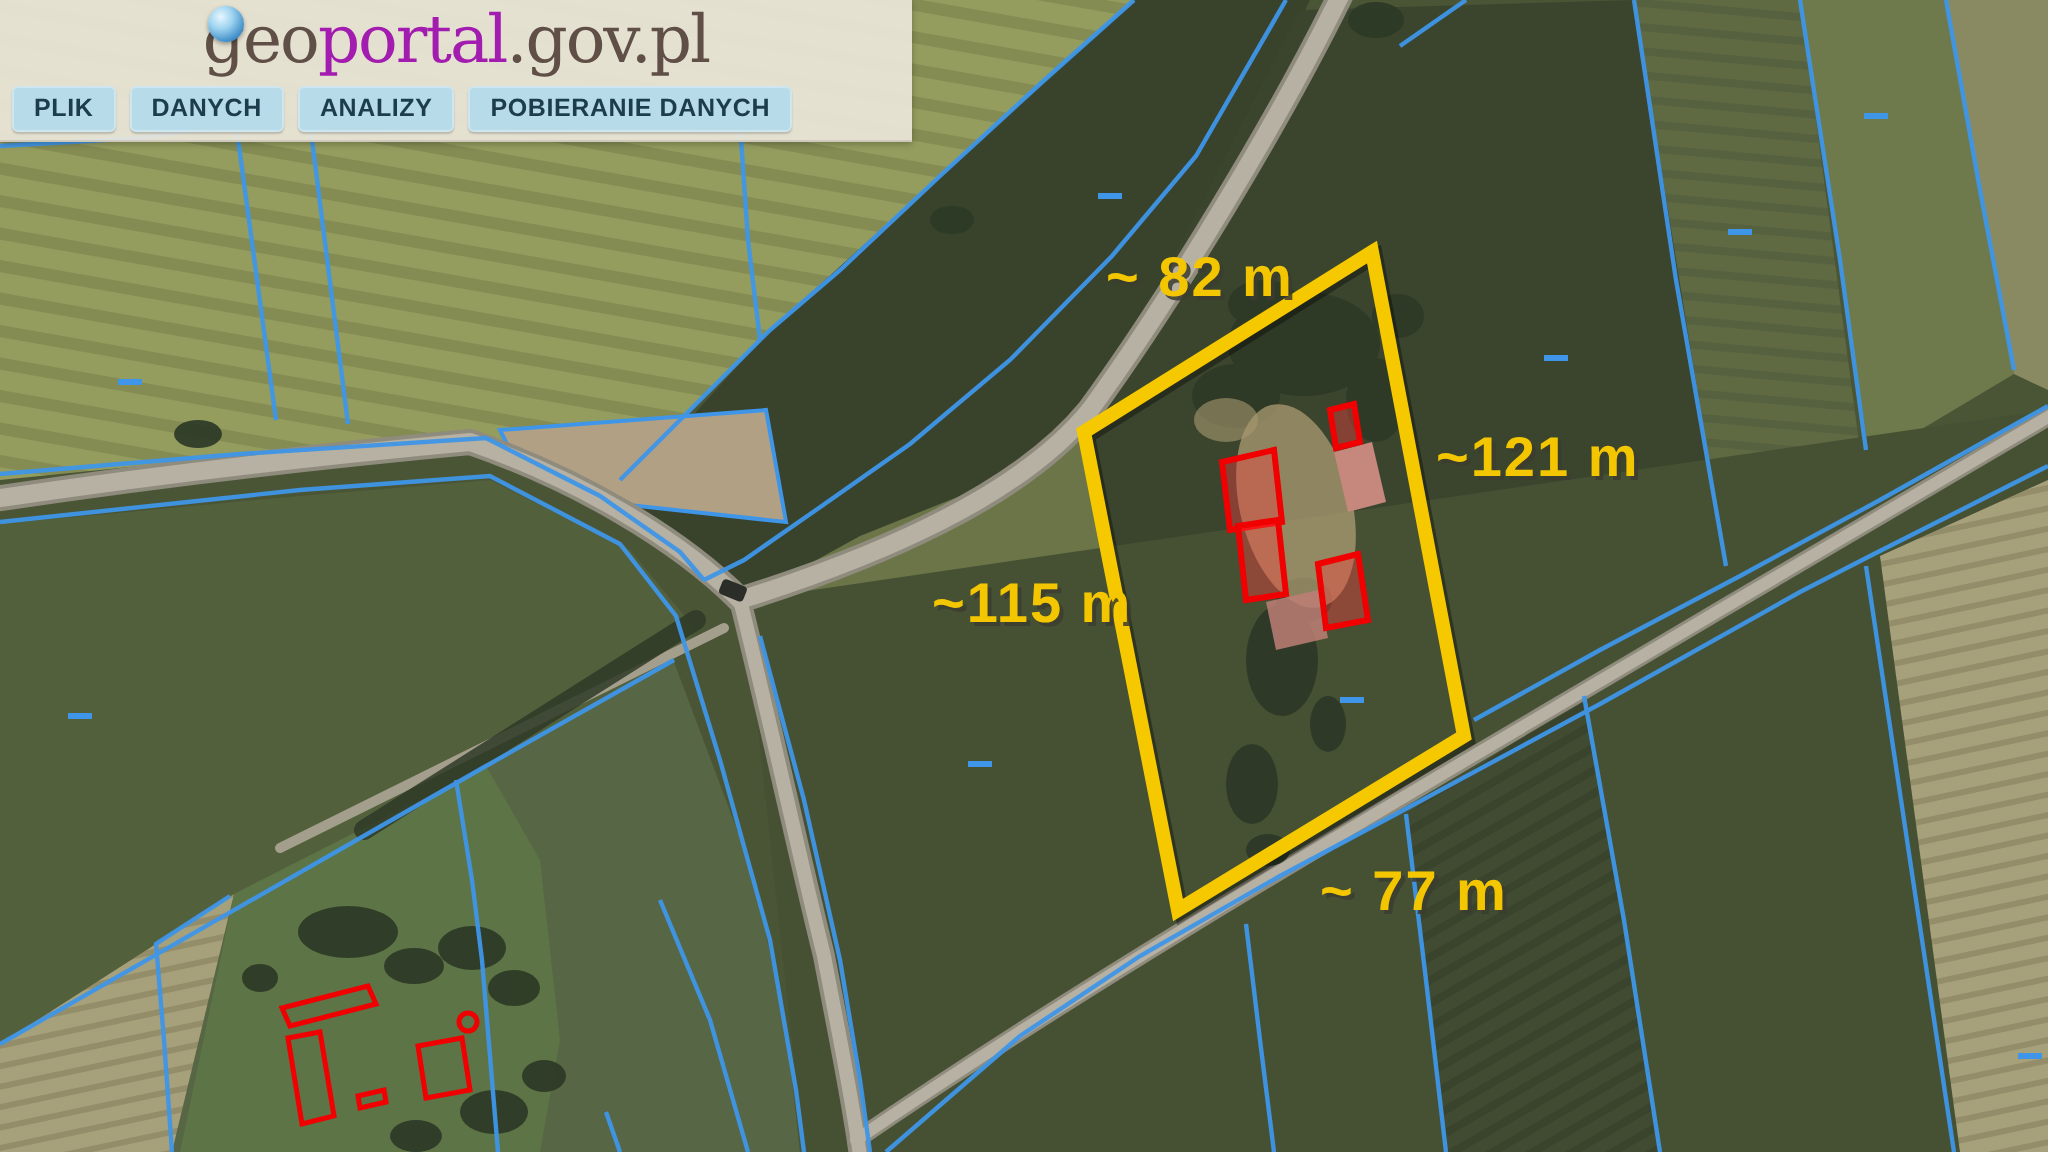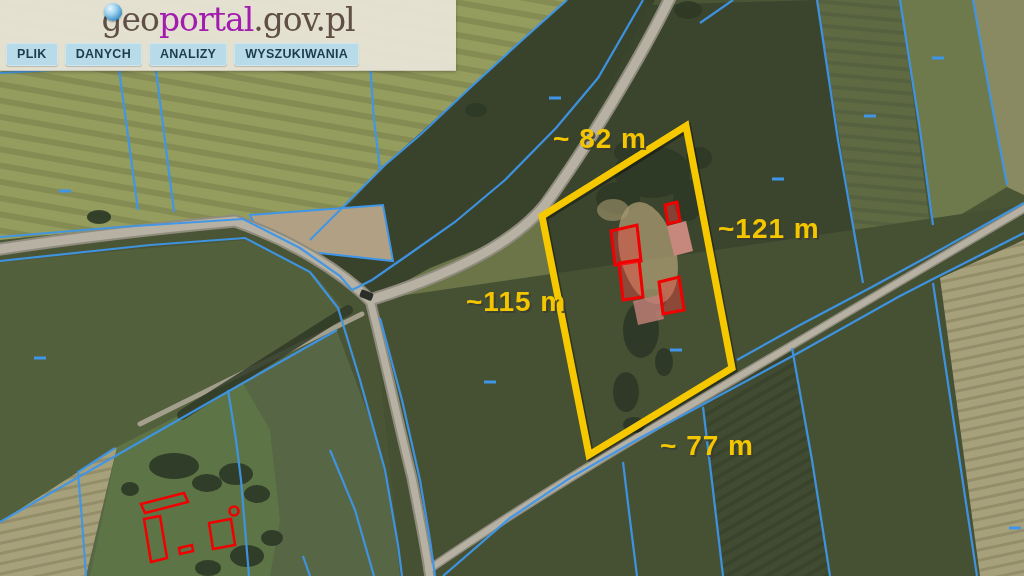--- a/index.html
+++ b/index.html
@@ -214,17 +214,17 @@
     </g>
   </svg>
 
   <div id="header">
     <div id="logo"><span class="brown">geo</span><span class="blue">portal</span><span class="brown">.gov.pl</span></div>
     <div id="logo-sphere"></div>
     <div id="menu">
       <button class="menu-btn">PLIK</button>
       <button class="menu-btn">DANYCH</button>
       <button class="menu-btn">ANALIZY</button>
-      <button class="menu-btn">WYSZUKIWANIA</button>
+      <button class="menu-btn">POBIERANIE DANYCH</button>
     </div>
   </div>
 
 </div>
 
 </body></html>

